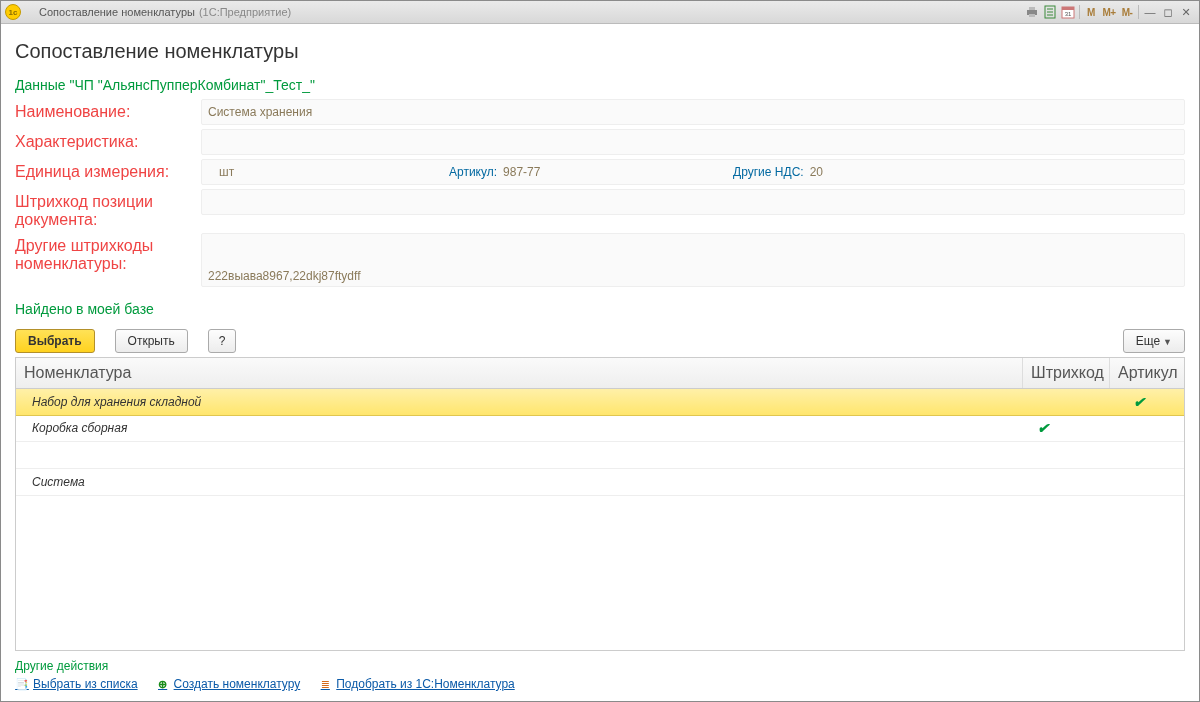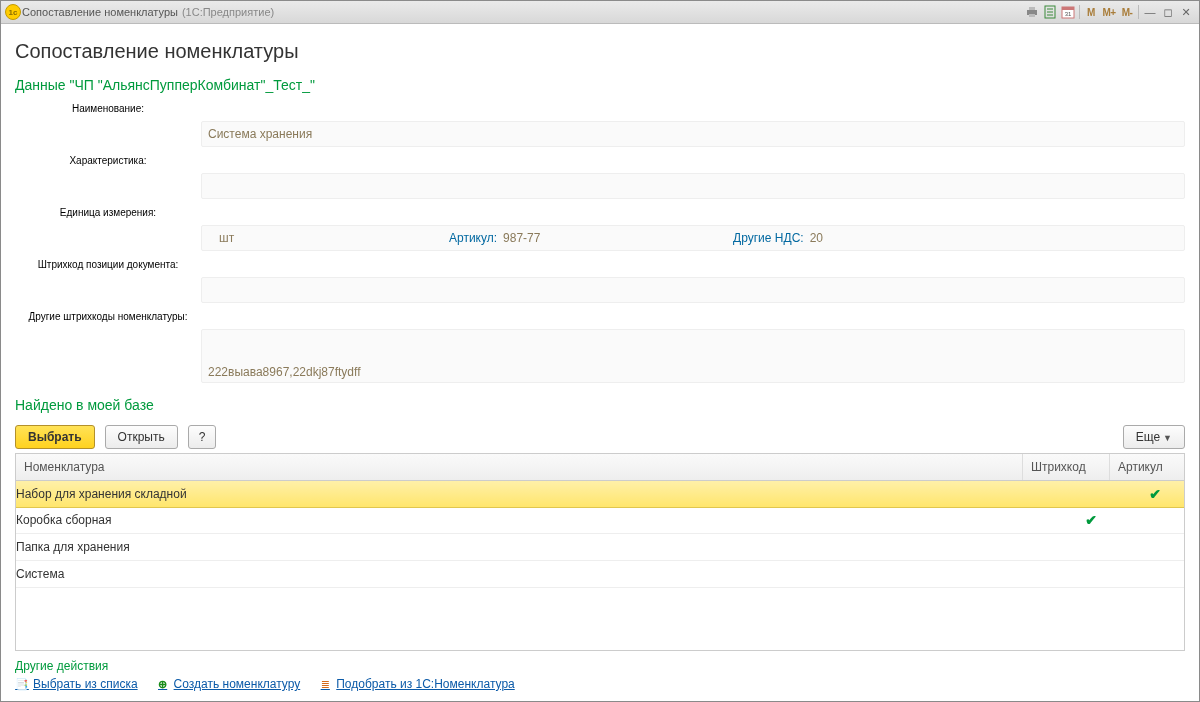--- a/index.html
+++ b/index.html
@@ -1,49 +1,49 @@
 <!DOCTYPE html>
 <html><head>
 <meta charset="utf-8">
 <style>
 html,body{margin:0;padding:0;font-family:Arial,sans-serif;font-size:12px;color:#333;background:#fff;height:100%;}
 .titlebar{height:22px;background:linear-gradient(#eaeaea,#d8d8d8);border-bottom:1px solid #bbb;display:flex;align-items:center;padding:0 4px;font-size:11px;color:#555;}
-.titlebar .app-icon{width:14px;height:14px;background:#ffcc00;border-radius:50%;border:1px solid #c49a00;margin-right:1px;display:flex;align-items:center;justify-content:center;font-size:8px;font-weight:bold;color:#8a6d00;}
+.titlebar .app-icon{width:14px;height:14px;background:#ffcc00;border-radius:50%;border:1px solid #c49a00;margin-right:18px;display:flex;align-items:center;justify-content:center;font-size:8px;font-weight:bold;color:#8a6d00;}
 .titlebar .title-text{flex:0 0 auto;margin-right:4px;}
 .titlebar .title-sub{color:#888;}
 .titlebar .spacer{flex:1;}
 .titlebar .tb-btn{width:18px;height:18px;display:flex;align-items:center;justify-content:center;color:#666;cursor:pointer;font-size:11px;}
 .titlebar .tb-btn.m{color:#a97d3a;font-weight:bold;font-size:10px;letter-spacing:-0.5px;}
 .titlebar .sep{width:1px;height:14px;background:#bbb;margin:0 2px;}
 .titlebar .tb-icon{width:16px;height:16px;margin:0 1px;display:flex;align-items:center;justify-content:center;}
 .window-outline{border:1px solid #8a8a8a;box-sizing:border-box;height:702px;width:1200px;position:relative;display:flex;flex-direction:column;}
 .content{flex:1;padding:10px 14px 10px 14px;display:flex;flex-direction:column;overflow:hidden;}
 h1{font-size:20px;font-weight:normal;margin:6px 0 10px 0;color:#333;}
 .section-title{color:#009a3d;font-size:14px;margin:4px 0 6px 0;}
 .field-row{display:flex;align-items:flex-start;margin-bottom:4px;}
-.field-label{width:186px;padding-top:4px;color:#000000;font-size:10px;text-align:center;}
-.field-value-wrap{flex:1;background:#fafafa;border:1px solid #eee;border-radius:2px;padding:3px 6px;min-height:18px;color:#8a7a5a;display:flex;align-items:center;margin-top:22px;}
+.field-label{width:186px;padding-top:4px;color:#ef4444;font-size:16px;}
+.field-value-wrap{flex:1;background:#fafafa;border:1px solid #eee;border-radius:2px;padding:3px 6px;min-height:18px;color:#8a7a5a;display:flex;align-items:center;}
 .field-value-wrap.empty{color:transparent;}
 .sub-label{color:#0369a1;margin-right:6px;padding-top:0;}
 .sub-value{color:#8a7a5a;}
 .big-box{height:46px;align-items:flex-end;}
-.toolbar{display:flex;align-items:center;gap:10px;margin:6px 0 4px 0;}
+.toolbar{display:flex;align-items:center;gap:20px;margin:6px 0 4px 0;}
 .btn{border:1px solid #aaa;background:linear-gradient(#fdfdfd,#ececec);padding:4px 12px;border-radius:3px;cursor:pointer;font-size:12px;color:#333;}
 .btn-primary{background:linear-gradient(#ffe257,#ffd21f);border-color:#b3902a;font-weight:bold;color:#333;}
 .btn-help{padding:4px 10px;}
 .table-wrap{border:1px solid #ccc;flex:1;display:flex;flex-direction:column;min-height:0;}
 .thead{display:flex;background:linear-gradient(#fafafa,#eee);border-bottom:1px solid #ccc;}
-.th{padding:6px 8px;font-size:12px;color:#555;border-right:1px solid #ddd;}
+.th{padding:6px 8px;font-size:16px;color:#555;border-right:1px solid #ddd;}
 .th-name{flex:1;}
 .th-bar{width:70px;text-align:left;}
 .th-art{width:58px;text-align:left;border-right:none;}
 .tbody{flex:1;overflow:auto;}
 .tr{display:flex;border-bottom:1px solid #eee;min-height:26px;align-items:center;}
 .tr.selected{background:linear-gradient(#fff0a8,#ffe66d);border:1px solid #e0c64f;margin:-1px;}
-.td{padding:5px 0;font-size:12px;}
+.td{padding:5px 16px;font-size:12px;font-style:italic;}
 .td-name{flex:1;}
 .td-bar{width:70px;text-align:center;color:#009a3d;font-weight:bold;}
 .td-art{width:58px;text-align:center;color:#009a3d;font-weight:bold;}
 .footer-links{margin-top:8px;}
 .footer-title{color:#009a3d;font-size:12px;margin-bottom:4px;}
 .links-row{display:flex;gap:18px;align-items:center;}
 .link{color:#0b5aa8;text-decoration:underline;cursor:pointer;font-size:12px;display:flex;align-items:center;gap:4px;}
 .link .ic{width:14px;height:14px;display:inline-flex;align-items:center;justify-content:center;font-size:11px;}
 .ic-green{color:#1a8d1a;font-weight:bold;}
 .ic-list{color:#d46a1a;}
@@ -152,21 +152,20 @@
             <div class="td td-name">Набор для хранения складной</div>
             <div class="td td-bar"></div>
             <div class="td td-art"><span class="check">✔</span></div>
           </div>
           <div class="tr">
             <div class="td td-name">Коробка сборная</div>
             <div class="td td-bar"><span class="check">✔</span></div>
             <div class="td td-art"></div>
           </div>
           <div class="tr">
-            <div class="td td-name">Папка для хранения</div>
             <div class="td td-bar"></div>
             <div class="td td-art"></div>
           </div>
           <div class="tr">
             <div class="td td-name">Система</div>
             <div class="td td-bar"></div>
             <div class="td td-art"></div>
           </div>
         </div>
     </div>

